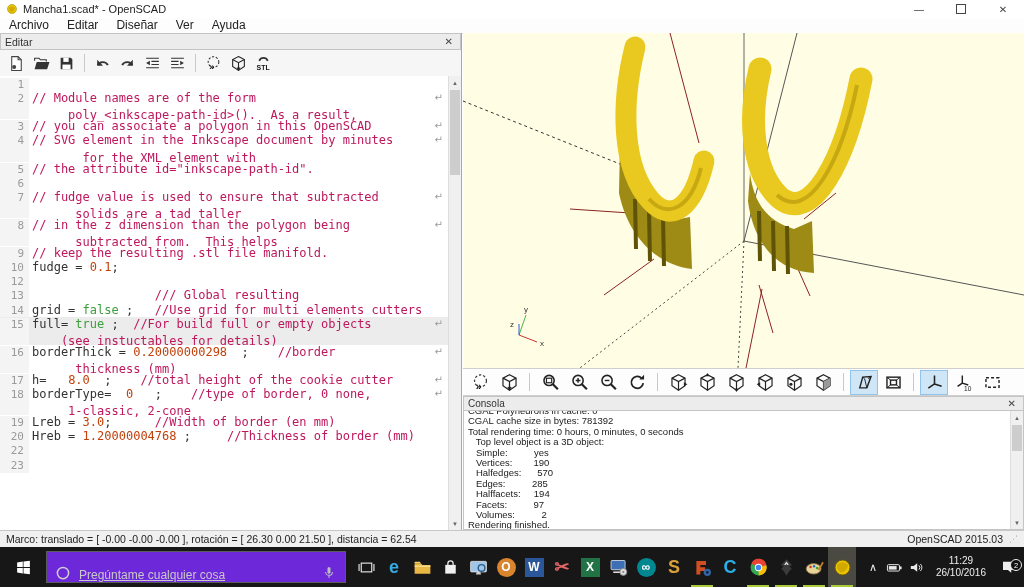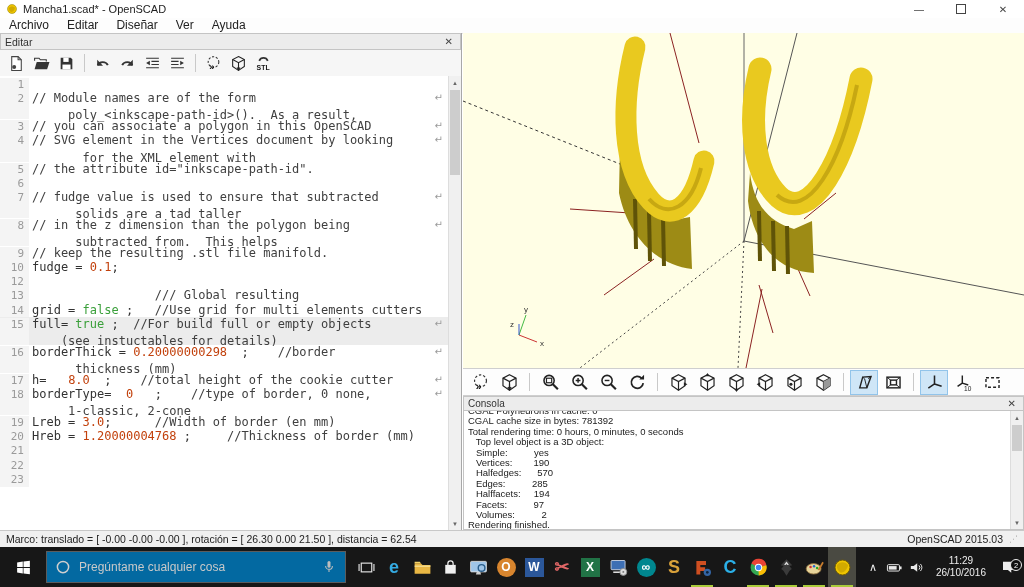--- a/index.html
+++ b/index.html
@@ -22,21 +22,21 @@
   .tb-btn{width:25px;height:22px;display:flex;align-items:center;justify-content:center;}
   .tb-btn svg{width:17px;height:17px;}
   .tb-sep{width:1px;height:18px;background:#c9c9c9;margin:0 5px;}
   .editor{position:absolute;left:0;top:43px;right:0;bottom:0;background:#fff;overflow:hidden;}
   .code{position:absolute;left:0;top:1px;right:13px;bottom:0;font-family:"DejaVu Sans Mono",monospace;font-size:12px;}
   .row{position:relative;height:14.1px;line-height:14.1px;white-space:pre;}
   .row.hl{background:#ececec;}
   .gut{display:inline-block;width:24px;text-align:right;padding-right:5px;color:#9a9a9a;background:#f4f4f4;font-size:11px;height:14.1px;box-sizing:content-box;}
   .txt{padding-left:3px;}
   .seg-p{color:#333;}
-  .seg-c{color:#404040;}
+  .seg-c{color:#be185d;}
   .seg-n{color:#c2410c;}
   .seg-b{color:#3ba03b;}
   .wrapmark{position:absolute;right:5px;top:0;color:#9a9a9a;font-size:10px;font-family:"DejaVu Sans",sans-serif;}
   .vscroll{position:absolute;right:0;top:0;bottom:0;width:13px;background:#f0f0f0;border-left:1px solid #ddd;box-sizing:border-box;}
   .vscroll .arr{height:13px;display:flex;align-items:center;justify-content:center;font-size:6px;color:#666;}
   .vscroll .arr.down{position:absolute;bottom:0;left:0;right:0;}
   .vthumb{position:absolute;left:1px;right:1px;top:14px;height:85px;background:#cdcdcd;}
   .cthumb{position:absolute;left:1px;right:1px;top:14px;height:26px;background:#cdcdcd;}
   
   .right-pane{position:absolute;left:463px;top:33px;width:561px;height:497px;}
@@ -51,21 +51,21 @@
   .console-lines{margin-top:-5px;padding-left:4px;font-size:9.5px;color:#1a1a1a;white-space:pre;}
   .cline{line-height:10.4px;}
   
   .statusbar{position:absolute;left:0;top:530px;width:100%;height:17px;background:#f0f0f0;border-top:1px solid #c8c8c8;box-sizing:border-box;display:flex;align-items:center;font-size:10.5px;color:#222;padding:0 6px;}
   .statusbar .spacer{flex:1;}
   .grip{color:#aaa;font-size:9px;margin-left:6px;}
   
   .taskbar{position:absolute;left:0;top:547px;width:1024px;height:40px;background:#171717;display:flex;align-items:stretch;}
   .start{width:46px;display:flex;align-items:center;justify-content:center;}
   .start svg{width:17px;height:17px;}
-  .searchbox{width:300px;margin:4px 6px 4px 0;background:#0369a1;border:1px solid #5c5c5c;display:flex;align-items:center;color:#c9c9c9;font-size:12px;box-sizing:border-box;}
+  .searchbox{width:300px;margin:4px 6px 4px 0;background:#6d28d9;border:1px solid #5c5c5c;display:flex;align-items:flex-end;color:#c9c9c9;font-size:12px;box-sizing:border-box;text-decoration:underline;}
   .searchbox svg{width:18px;height:18px;margin:0 7px;}
   .searchbox .ph{flex:1;}
   .tb-apps{display:flex;align-items:stretch;}
   .tb-app{position:relative;width:28px;display:flex;align-items:center;justify-content:center;}
   .tb-app svg{width:21px;height:21px;}
   .tb-app .glyph{font-weight:bold;font-size:18px;line-height:1;}
   .tb-app .tile{width:19px;height:19px;display:flex;align-items:center;justify-content:center;color:#fff;font-size:12px;font-weight:bold;}
   .tb-app.active{background:#4a4a42;}
   .runline{position:absolute;left:3px;right:3px;bottom:0;height:2px;background:#aacb3a;}
   .tray{margin-left:auto;display:flex;align-items:center;color:#eee;}
@@ -179,21 +179,21 @@
               <text x="1.5" y="14" font-size="6.5" font-weight="bold" fill="#111">STL</text>
             </svg>
           </div>
         </div>
       <div class="editor">
         <div class="code" id="code">
             <div class="row"><span class="gut">1</span><span class="txt"></span></div>
             <div class="row"><span class="gut">2</span><span class="txt"><span class="seg-c">// Module names are of the form</span></span><span class="wrapmark">↵</span></div>
             <div class="row"><span class="gut"></span><span class="txt"><span class="seg-c">     poly_&lt;inkscape-path-id&gt;().  As a result,</span></span></div>
             <div class="row"><span class="gut">3</span><span class="txt"><span class="seg-c">// you can associate a polygon in this OpenSCAD</span></span><span class="wrapmark">↵</span></div>
-            <div class="row"><span class="gut">4</span><span class="txt"><span class="seg-c">// SVG element in the Vertices document by looking</span></span><span class="wrapmark">↵</span></div>
+            <div class="row"><span class="gut">4</span><span class="txt"><span class="seg-c">// SVG element in the Inkscape document by minutes</span></span><span class="wrapmark">↵</span></div>
             <div class="row"><span class="gut"></span><span class="txt"><span class="seg-c">       for the XML element with</span></span></div>
             <div class="row"><span class="gut">5</span><span class="txt"><span class="seg-c">// the attribute id="inkscape-path-id".</span></span></div>
             <div class="row"><span class="gut">6</span><span class="txt"></span></div>
             <div class="row"><span class="gut">7</span><span class="txt"><span class="seg-c">// fudge value is used to ensure that subtracted</span></span><span class="wrapmark">↵</span></div>
             <div class="row"><span class="gut"></span><span class="txt"><span class="seg-c">      solids are a tad taller</span></span></div>
             <div class="row"><span class="gut">8</span><span class="txt"><span class="seg-c">// in the z dimension than the polygon being</span></span><span class="wrapmark">↵</span></div>
             <div class="row"><span class="gut"></span><span class="txt"><span class="seg-c">      subtracted from.  This helps</span></span></div>
             <div class="row"><span class="gut">9</span><span class="txt"><span class="seg-c">// keep the resulting .stl file manifold.</span></span></div>
             <div class="row"><span class="gut">10</span><span class="txt"><span class="seg-p">fudge = </span><span class="seg-n">0.1</span><span class="seg-p">;</span></span></div>
             <div class="row"><span class="gut">12</span><span class="txt"></span></div>
@@ -201,21 +201,20 @@
             <div class="row"><span class="gut">14</span><span class="txt"><span class="seg-p">grid = </span><span class="seg-b">false</span><span class="seg-p"> ;   </span><span class="seg-c">//Use grid for multi elements cutters</span></span></div>
             <div class="row hl"><span class="gut">15</span><span class="txt"><span class="seg-p">full= </span><span class="seg-b">true</span><span class="seg-p"> ;  </span><span class="seg-c">//For build full or empty objects</span></span><span class="wrapmark">↵</span></div>
             <div class="row hl"><span class="gut"></span><span class="txt"><span class="seg-c">    (see instuctables for details)</span></span></div>
             <div class="row"><span class="gut">16</span><span class="txt"><span class="seg-p">borderThick = </span><span class="seg-n">0.20000000298</span><span class="seg-p">  ;    </span><span class="seg-c">//border</span></span><span class="wrapmark">↵</span></div>
             <div class="row"><span class="gut"></span><span class="txt"><span class="seg-c">      thickness (mm)</span></span></div>
             <div class="row"><span class="gut">17</span><span class="txt"><span class="seg-p">h=   </span><span class="seg-n">8.0</span><span class="seg-p">  ;    </span><span class="seg-c">//total height of the cookie cutter</span></span><span class="wrapmark">↵</span></div>
             <div class="row"><span class="gut">18</span><span class="txt"><span class="seg-p">borderType=  </span><span class="seg-n">0</span><span class="seg-p">   ;    </span><span class="seg-c">//type of border, 0 none,</span></span><span class="wrapmark">↵</span></div>
             <div class="row"><span class="gut"></span><span class="txt"><span class="seg-c">     1-classic, 2-cone</span></span></div>
             <div class="row"><span class="gut">19</span><span class="txt"><span class="seg-p">Lreb = </span><span class="seg-n">3.0</span><span class="seg-p">;      </span><span class="seg-c">//Width of border (en mm)</span></span></div>
             <div class="row"><span class="gut">20</span><span class="txt"><span class="seg-p">Hreb = </span><span class="seg-n">1.20000004768</span><span class="seg-p"> ;     </span><span class="seg-c">//Thickness of border (mm)</span></span></div>
-            <div class="row"><span class="gut">21</span><span class="txt"></span></div>
             <div class="row"><span class="gut">22</span><span class="txt"></span></div>
             <div class="row"><span class="gut">23</span><span class="txt"></span></div>
           </div>
         <div class="vscroll">
           <div class="arr">▲</div>
           <div class="vthumb"></div>
           <div class="arr down">▼</div>
         </div>
       </div>
     </div>

